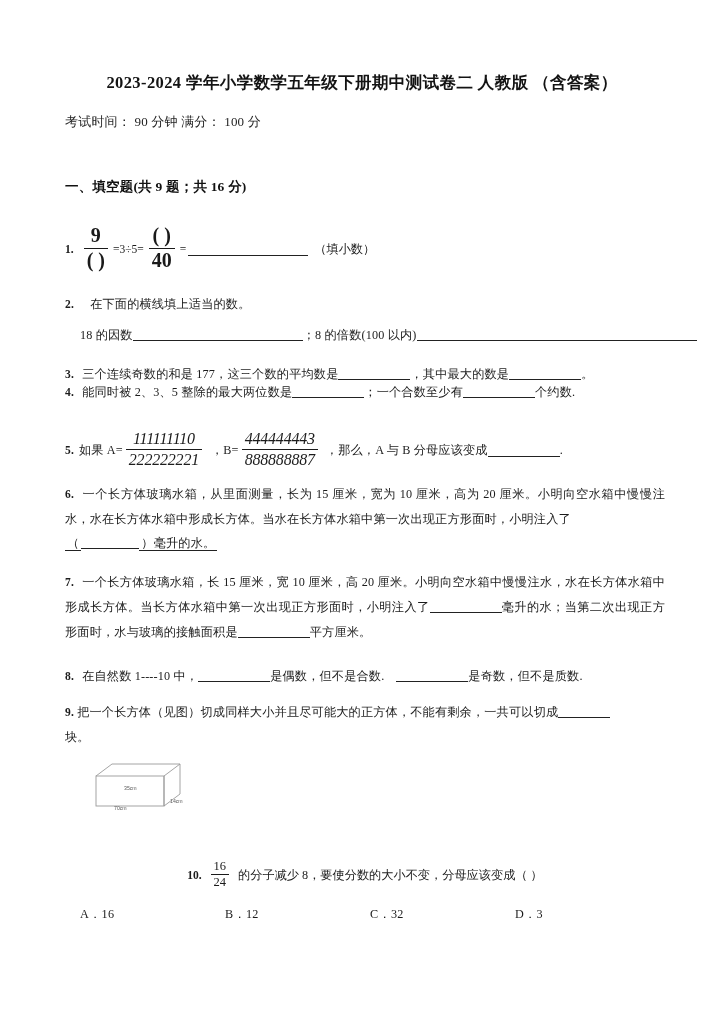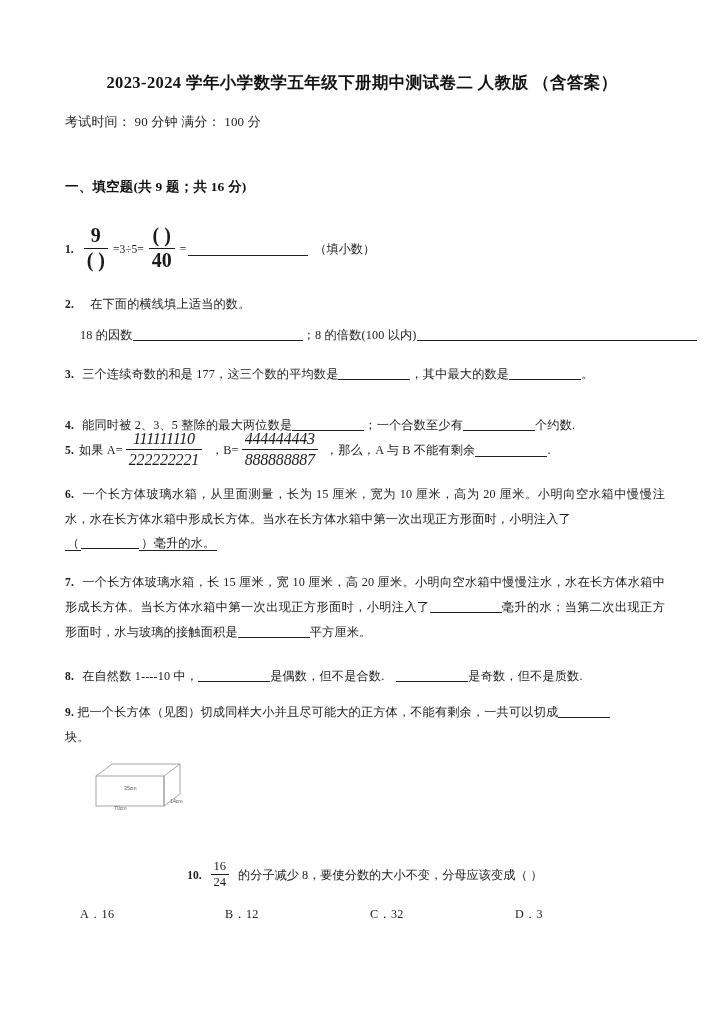--- a/index.html
+++ b/index.html
@@ -205,38 +205,38 @@
   </div>
   <div class="q" style="top:323px; left:80px; width:640px;">
     <span>18 的因数</span><span class="blank b-xl"></span><span>；</span><span>8 的倍数(100 以内)</span><span class="blank" style="width:280px;"></span>
   </div>
 
   <div class="q" style="top:362px;">
     <span class="qnum">3.</span>
     <span style="margin-left:5px;">三个连续奇数的和是 177，这三个数的平均数是</span><span class="blank b-md"></span><span>，其中最大的数是</span><span class="blank b-md"></span><span>。</span>
   </div>
 
-  <div class="q" style="top:413px;">
+  <div class="q" style="top:380px;">
     <span class="qnum">4.</span>
     <span style="margin-left:5px;">能同时被 2、3、5 整除的最大两位数是</span><span class="blank b-md"></span><span>；一个合数至少有</span><span class="blank b-md"></span><span>个约数.</span>
   </div>
 
   <div class="q" style="top:430px; height:40px; display:flex; align-items:center;">
     <span class="qnum">5.</span>
     <span style="margin-left:5px;">如果 A=</span>
     <span class="frac frac-tiny">
       <span class="num">111111110</span>
       <span class="den">222222221</span>
     </span>
     <span style="margin-left:6px;">，B=</span>
     <span class="frac frac-tiny">
       <span class="num">444444443</span>
       <span class="den">888888887</span>
     </span>
-    <span style="margin-left:5px;">，那么，A 与 B 不能有剩余</span>
+    <span style="margin-left:5px;">，那么，A 与 B 分母应该变成</span>
       <span class="blank b-md"></span>
       <span>.</span>
   </div>
 
   <div class="q" style="top:482px; text-align:justify;">
     <span class="qnum">6.</span>
     <span style="margin-left:5px;">一个长方体玻璃水箱，从里面测量，长为 15 厘米，宽为 10 厘米，高为 20 厘米。小明向空水箱中慢慢注水，水在长方体水箱中形成长方体。当水在长方体水箱中第一次出现正方形面时，小明注入了</span>
   </div>
   <div class="q" style="top:531px;">
     <span style="border-bottom:1px solid #222; padding:0 2px;">（</span><span class="blank b-sm"></span><span style="border-bottom:1px solid #222; padding:0 2px;">）毫升的水。</span>

